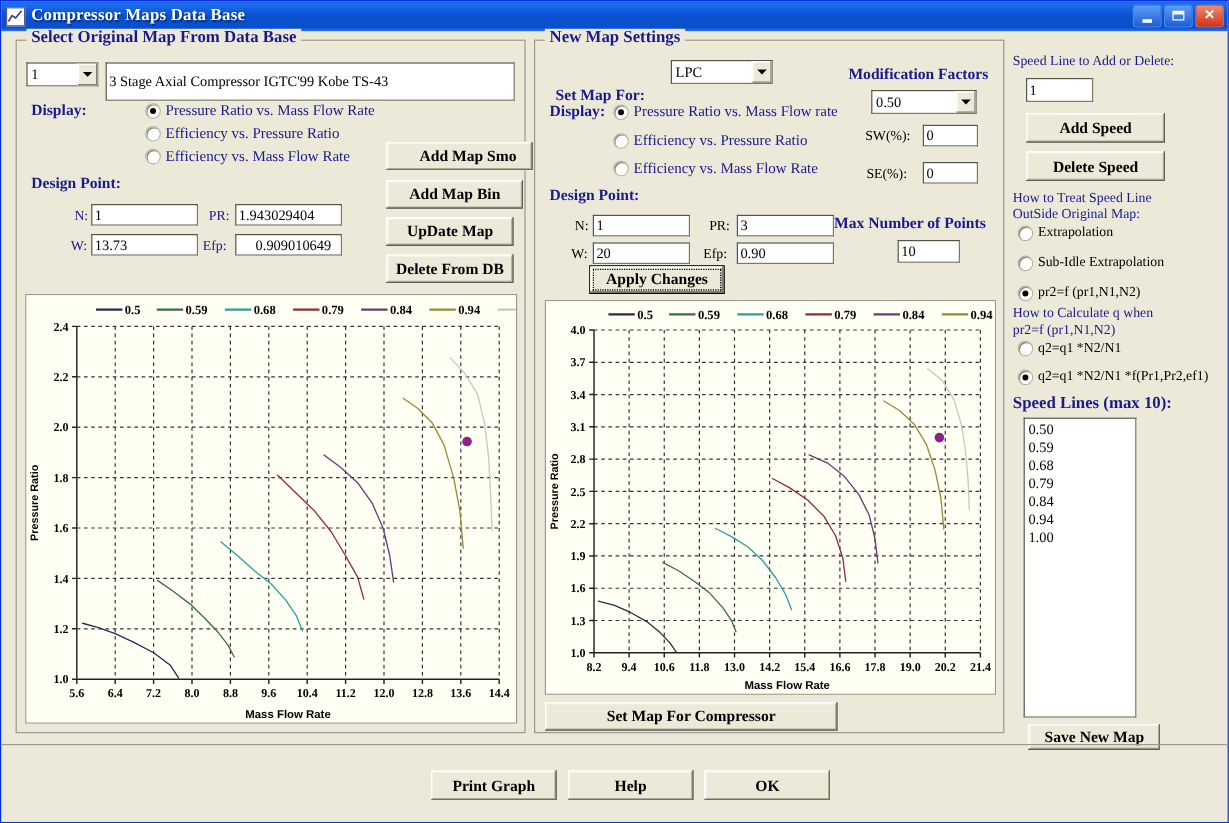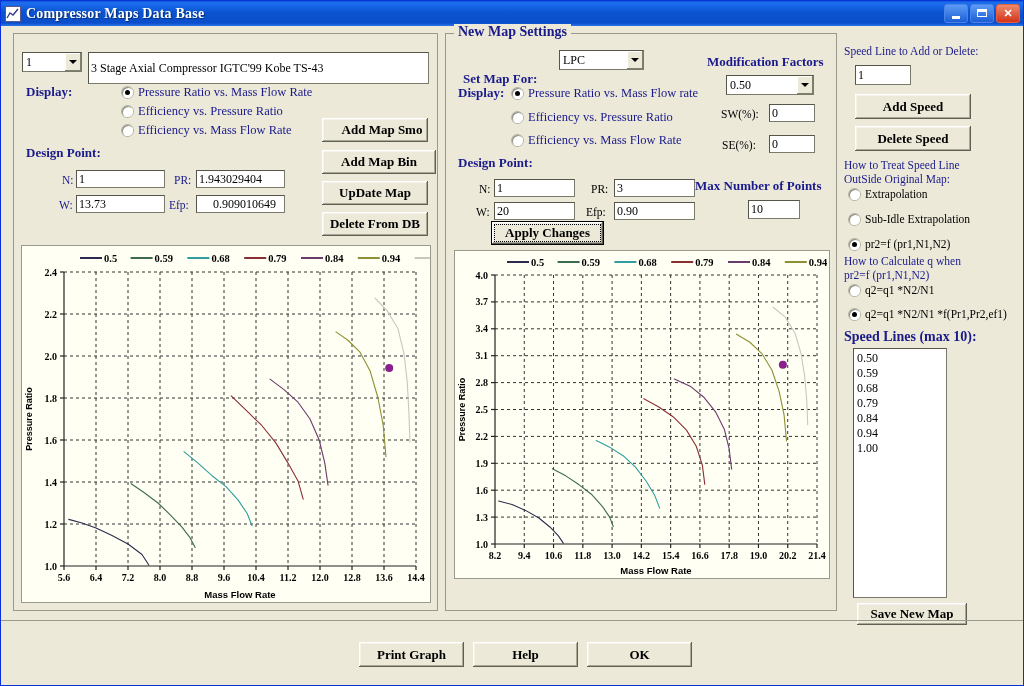--- a/index.html
+++ b/index.html
@@ -146,20 +146,21 @@
       <div class="tb-btn">
           <span class="maxsq"></span>
         </div>
       <div class="tb-btn close">
           <span class="glyph">✕</span>
         </div>
     </div>
   </div>
 
   <div class="group" style="left:12px;top:32px;width:425px;height:578px;">
+    <div class="legend">Select Original Map From Data Base</div>
 
     <div class="combo" style="left:8px;top:18px;width:60px;height:20px;">
       <span class="cv">1</span>
       <span class="arrowbox">
           <span class="tri"></span>
         </span>
     </div>
 
     <div class="txt" style="left:74px;top:18px;width:341px;height:32px;">
       <span>3 Stage Axial Compressor IGTC'99 Kobe TS-43</span>
@@ -195,21 +196,21 @@
     <div class="lbl sm" style="left:160px;top:140px;color:#1a1a8c;font-weight:normal;">PR:</div>
     <div class="txt" style="left:182px;top:136px;width:89px;height:18px;">
       <span>1.943029404</span>
     </div>
 
     <div class="lbl sm" style="left:155px;top:165px;color:#1a1a8c;font-weight:normal;">Efp:</div>
     <div class="txt" style="left:182px;top:161px;width:89px;height:18px;padding-left:16px;">
       <span>0.909010649</span>
     </div>
 
-    <div class="btn" style="left:308px;top:84px;width:106px;height:24px;padding-left:14px;">
+    <div class="btn" style="left:308px;top:84px;width:122px;height:24px;padding-left:14px;">
       <span>Add Map Smo</span>
     </div>
     <div class="btn" style="left:308px;top:116px;width:114px;height:24px;">
       <span>Add Map Bin</span>
     </div>
     <div class="btn" style="left:308px;top:147px;width:106px;height:24px;">
       <span>UpDate Map</span>
     </div>
     <div class="btn" style="left:308px;top:178px;width:106px;height:24px;">
       <span>Delete From DB</span>
@@ -475,20 +476,23 @@
           <text x="240.2" y="15" font-family="&quot;Liberation Serif&quot;, serif" font-size="10.5" font-weight="bold" fill="#000">0.79</text>
           <line x1="273" y1="11" x2="295" y2="11" stroke="#6b3b6b" stroke-width="2"></line>
           <text x="297" y="15" font-family="&quot;Liberation Serif&quot;, serif" font-size="10.5" font-weight="bold" fill="#000">0.84</text>
           <line x1="329.8" y1="11" x2="351.8" y2="11" stroke="#8f8f34" stroke-width="2"></line>
           <text x="353.8" y="15" font-family="&quot;Liberation Serif&quot;, serif" font-size="10.5" font-weight="bold" fill="#000">0.94</text>
           <line x1="386.6" y1="11" x2="408.6" y2="11" stroke="#c8c8c0" stroke-width="2"></line>
           <text x="410.6" y="15" font-family="&quot;Liberation Serif&quot;, serif" font-size="10.5" font-weight="bold" fill="#000">1</text>
         </svg>
     </div>
 
+    <div class="btn" style="left:8px;top:551px;width:244px;height:24px;">
+      <span>Set  Map For Compressor</span>
+    </div>
   </div>
 
   <div class="panelbg" style="left:840px;top:32px;width:178px;height:590px;">
     <div class="lbl plain" style="left:3px;top:12px;">Speed Line to Add or Delete:</div>
     <div class="txt" style="left:14px;top:32px;width:56px;height:20px;">
       <span>1</span>
     </div>
     <div class="btn" style="left:14px;top:93px;width:116px;height:25px;">
       <span>Delete Speed</span>
     </div>

